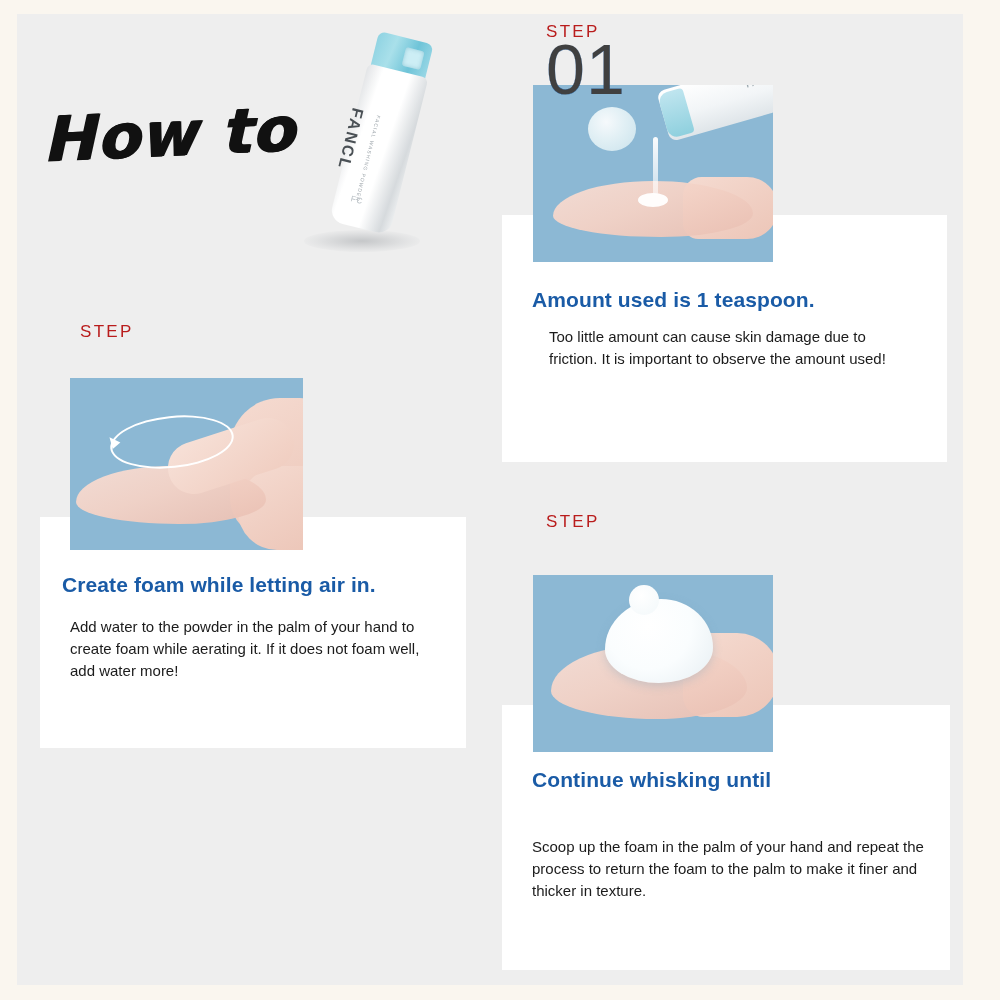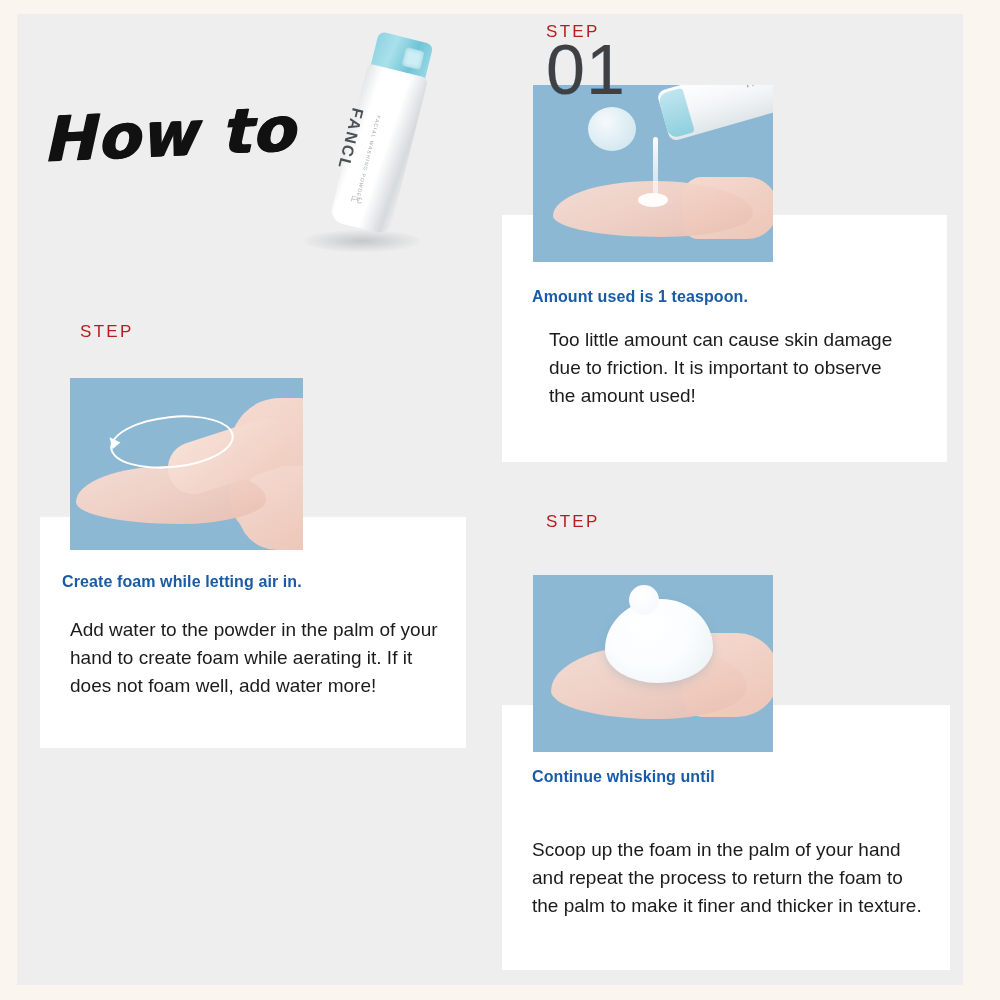--- a/index.html
+++ b/index.html
@@ -282,29 +282,29 @@
     width: 30px; height: 30px;
     border-radius: 50%;
     background: radial-gradient(circle at 40% 35%, #ffffff 0%, #f2f8fa 100%);
   }
 
   
   .card-heading {
     position: absolute;
     color: #1a5ba6;
     font-weight: bold;
-    font-size: 16px;
+    font-size: 21px;
     line-height: 1.32;
     letter-spacing: .1px;
     font-family: "Liberation Sans", sans-serif;
   }
   .card-body {
     position: absolute;
     color: #1b1b1b;
-    font-size: 19px;
+    font-size: 15px;
     line-height: 1.48;
     font-family: "Liberation Sans", sans-serif;
   }
   .h1 { left: 532px; top: 286px; width: 400px; }
   .b1 { left: 549px; top: 326px; width: 345px; }
   .h2 { left: 62px;  top: 571px; width: 400px; }
   .b2 { left: 70px;  top: 616px; width: 368px; }
   .h3 { left: 532px; top: 766px; width: 400px; }
   .b3 { left: 532px; top: 836px; width: 392px; }
 </style>

